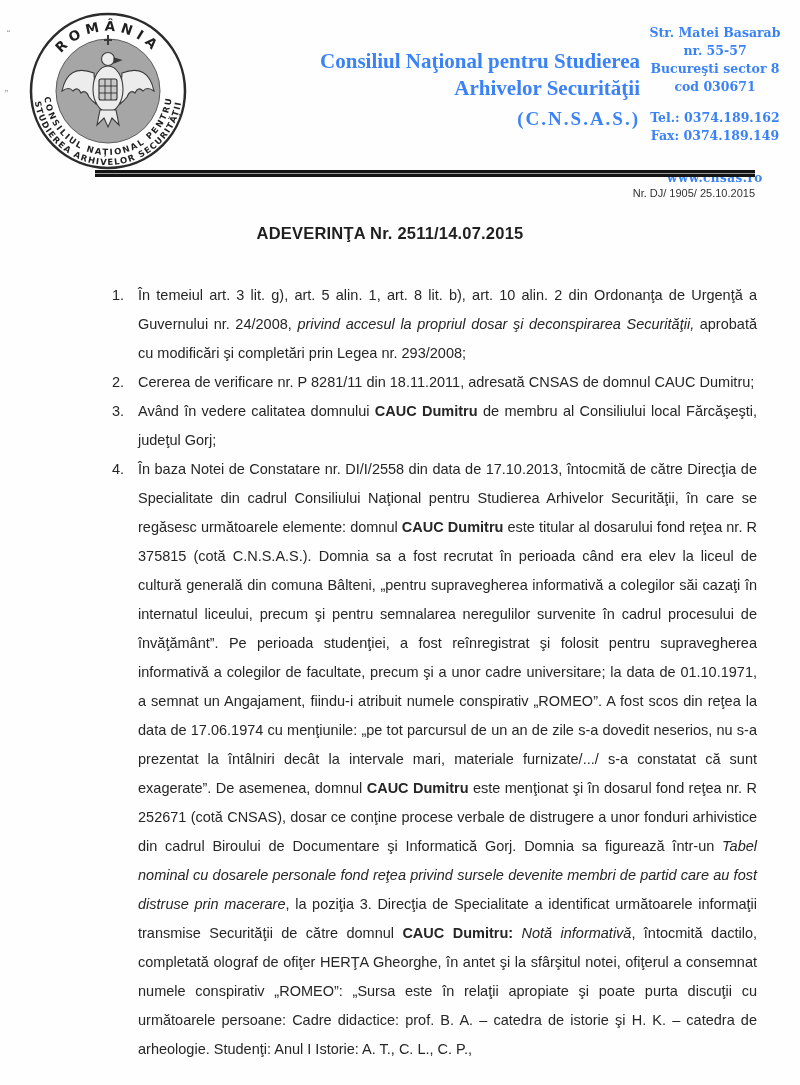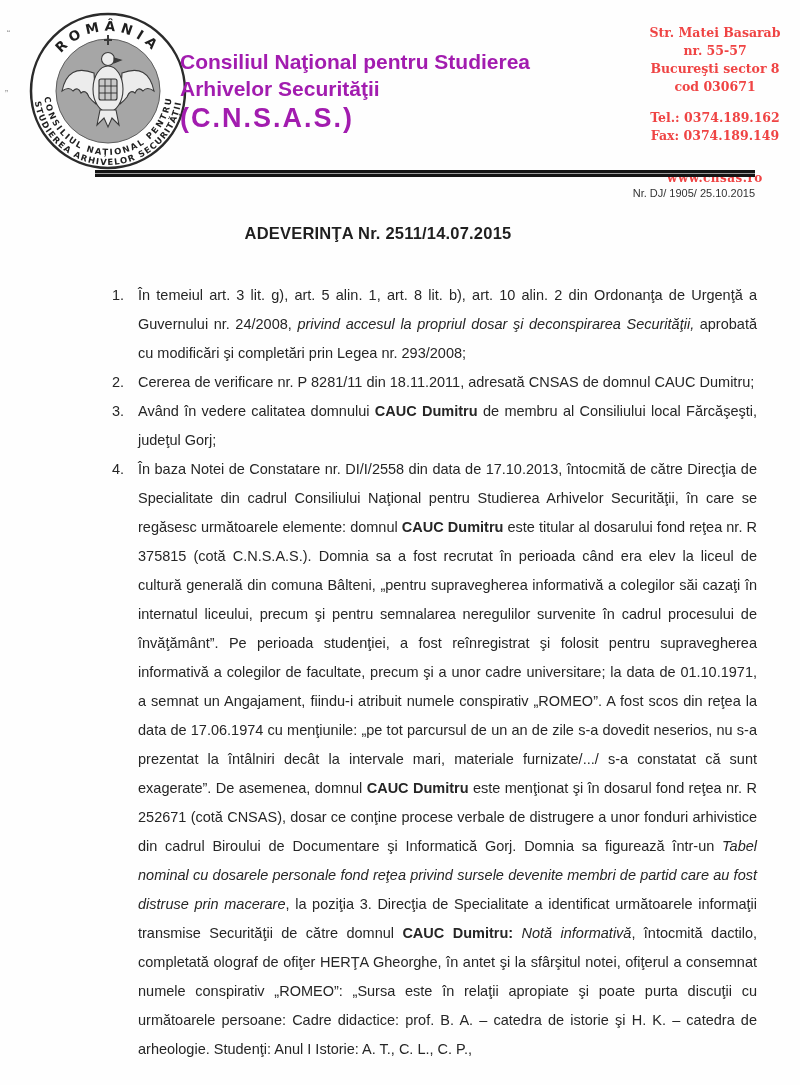--- a/index.html
+++ b/index.html
@@ -6,44 +6,44 @@
   body{
     width:800px;height:1085px;position:relative;overflow:hidden;
     background:#fefefe;color:#262626;
     font-family:"Liberation Sans",sans-serif;
   }
   
   .header{position:absolute;top:0;left:0;width:800px;height:170px;}
   .seal{position:absolute;left:28px;top:11px;width:160px;height:160px;}
   .seal svg{width:100%;height:100%;}
   .org-title{
-    position:absolute;left:180px;top:48px;width:460px;text-align:left;
-    font-family:Liberation Sans, sans-serif;font-weight:bold;color:#a21caf;
+    position:absolute;left:180px;top:48px;width:460px;text-align:right;
+    font-family:Liberation Serif, serif;font-weight:bold;color:#3b82f6;
   }
   .org-line{font-size:21px;line-height:27px;}
-  .org-abbrev{font-size:27px;line-height:27px;letter-spacing:2px;margin-top:3px;}
+  .org-abbrev{font-size:19px;line-height:27px;letter-spacing:2px;margin-top:3px;}
   .address{
     position:absolute;right:10px;top:24px;width:150px;text-align:center;
     font-family:"DejaVu Serif","Liberation Serif",serif;font-weight:bold;
-    font-size:12.5px;line-height:18px;color:#ef4444;
+    font-size:12.5px;line-height:18px;color:#3b82f6;
   }
   .addr-gap{height:13px;}
   .website{margin-top:24px;font-size:12px;letter-spacing:0.5px;}
   
   .rule{
     position:absolute;top:170px;left:95px;width:660px;height:7px;
     background:linear-gradient(to bottom,#141414 0 40%,#9d9d9d 40% 58%,#141414 58% 100%);
   }
   
   .reg-number{
     position:absolute;top:187px;left:95px;width:660px;text-align:right;
     font-size:11px;color:#333;
   }
   .doc-title{
-    position:absolute;top:224px;left:48px;width:660px;text-align:center;
+    position:absolute;top:224px;left:60px;width:660px;text-align:center;
     font-size:16.5px;font-weight:bold;letter-spacing:0.2px;color:#1f1f1f;
   }
   
   .list{position:absolute;top:281px;left:112px;width:645px;}
   .item-row{display:flex;align-items:flex-start;}
   .item-num{flex:0 0 26px;font-size:14.5px;line-height:29px;}
   .item-text{
     flex:1;text-align:justify;text-justify:inter-word;
     font-size:14.5px;line-height:29px;
   }

